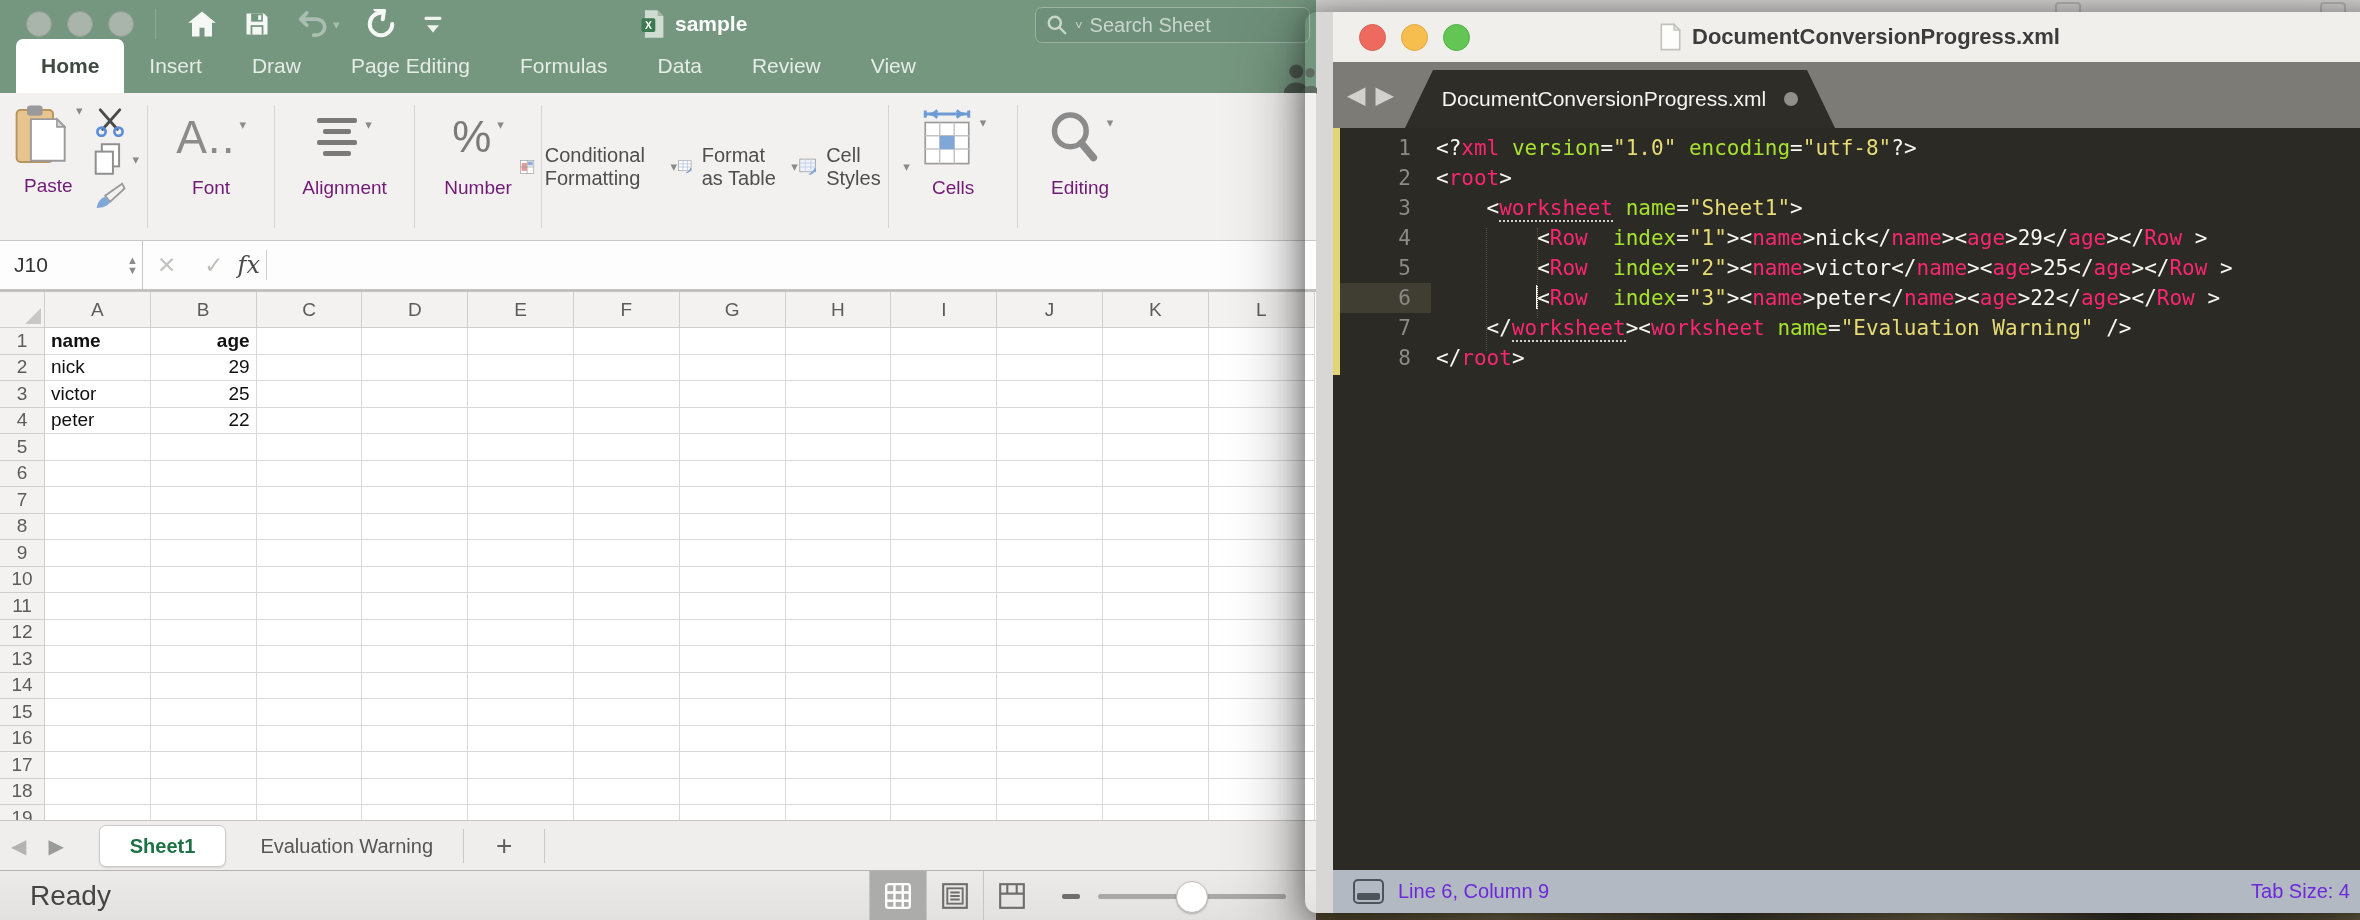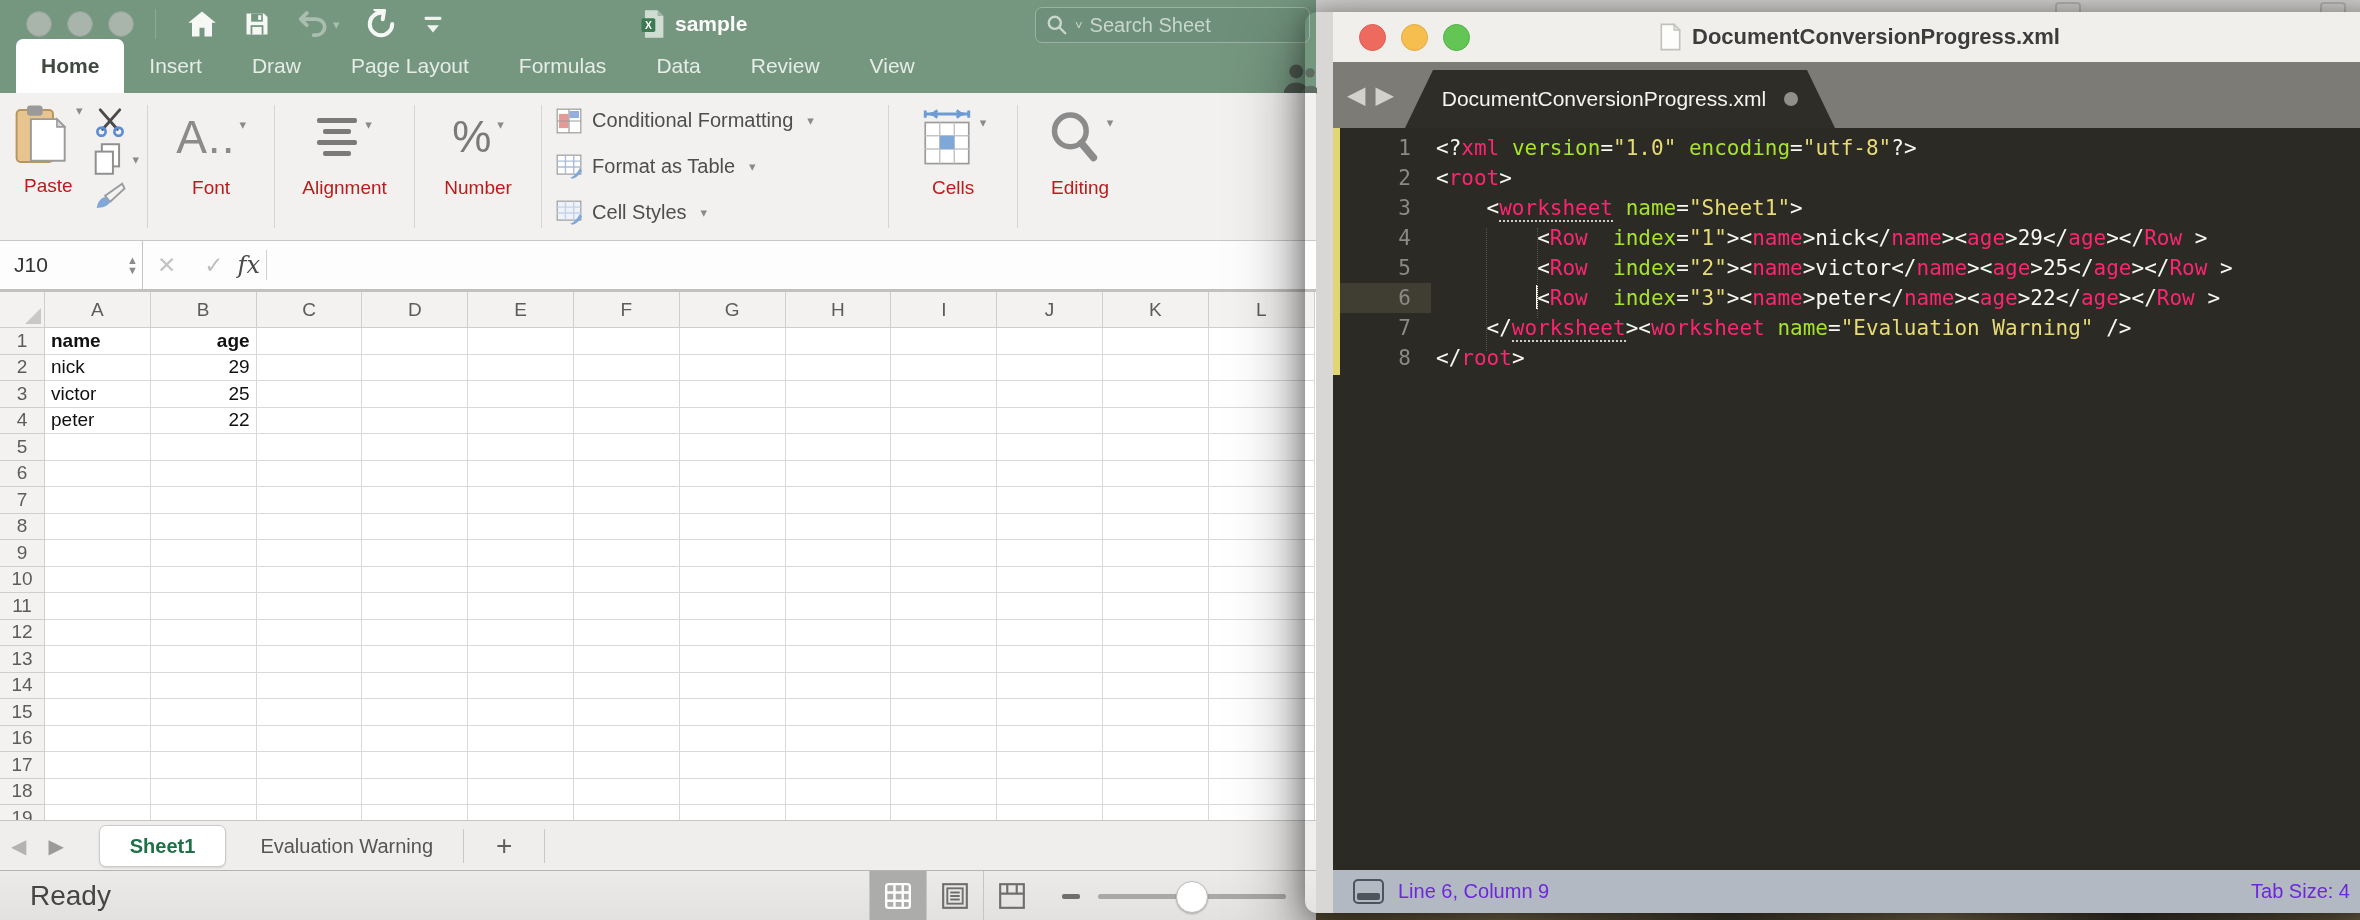--- a/index.html
+++ b/index.html
@@ -20,31 +20,31 @@
   .xl-doc-title .txt{color:#fbfcfb;font-size:21px;font-weight:bold;}
   .xl-search{position:absolute;left:1035px;top:7px;width:253px;height:34px;background:#6e8f79;border:1.5px solid #9cb2a3;
              border-radius:7px;display:flex;align-items:center;padding:0 10px;color:#c9d6cc;font-size:20px;gap:7px;}
   .xl-tabs{left:0;top:48px;width:100%;height:45px;background:#75967f;display:flex;align-items:flex-end;gap:0;}
   .xl-tab{color:#e6ece6;font-size:21px;padding:15px 25px;}
   .xl-tab.active{background:#fff;color:#414a42;border-radius:7px 7px 0 0;margin-left:16px;font-weight:bold;}
   #share-person{left:1281px;top:60px;}
   .xl-ribbon{left:0;top:93px;width:100%;height:147px;background:#f2f1f0;border-bottom:1px solid #c9c8c7;display:flex;}
   .rb-sep{width:1px;background:#d6d5d4;margin:12px 0;}
   .rb-group{display:flex;flex-direction:column;align-items:center;justify-content:flex-start;padding-top:10px;}
-  .rb-label{color:#b91c1c;font-size:19px;margin-top:6px;}
+  .rb-label{color:#701a75;font-size:19px;margin-top:6px;}
   .paste-wrap{display:flex;padding:10px 8px 0 14px;}
   .paste-col{display:flex;flex-direction:column;align-items:center;}
   .clip-col{display:flex;flex-direction:column;gap:6px;margin-left:10px;padding-top:4px;}
   .clip-row{display:flex;align-items:center;gap:6px;}
   .bigI{height:68px;display:flex;align-items:center;}
   .gA{font-size:46px;color:#8c8b8a;letter-spacing:1px;}
   .gPct{font-size:44px;color:#7b7a79;}
   .alines{display:flex;flex-direction:column;gap:6px;align-items:center;}
   .alines i{display:block;height:5px;background:#7b7a79;border-radius:2px;}
-  .cf-col{display:flex;flex-direction:column;justify-content:center;gap:20px;padding:0 14px;}
+  .cf-col{display:flex;justify-content:center;gap:1px;padding:0 14px;}
   .cf-row{display:flex;align-items:center;gap:10px;color:#4e4e4e;font-size:20px;}
   .cf-row .dd{color:#8a8a8a;}
   
   .xl-fbar{left:0;top:241px;width:100%;height:48px;background:#fdfdfd;border-bottom:3px solid #c2c1c0;display:flex;align-items:center;}
   .namebox{width:128px;height:100%;display:flex;align-items:center;padding-left:14px;font-size:21px;color:#333;}
   .stepper{display:flex;flex-direction:column;font-size:11px;color:#8a8a8a;line-height:10px;margin-left:auto;margin-right:4px;}
   .nb-sep{width:1px;height:100%;background:#c6c5c4;}
   .f-ic{margin:0 14px;font-size:23px;color:#c4c3c2;}
   .f-fx{font-family:"DejaVu Serif",serif;font-style:italic;font-size:24px;color:#4a4a4a;}
   .f-div{width:1px;height:30px;background:#d2d1d0;margin-left:6px;}
@@ -183,21 +183,21 @@
         </svg>
       <span style="font-size:13px">˅</span>
       <span>Search Sheet</span>
     </div>
   </div>
 
   <div class="abs xl-tabs">
       <div class="xl-tab active">Home</div>
       <div class="xl-tab">Insert</div>
       <div class="xl-tab">Draw</div>
-      <div class="xl-tab">Page Layout</div>
+      <div class="xl-tab">Page Editing</div>
       <div class="xl-tab">Formulas</div>
       <div class="xl-tab">Data</div>
       <div class="xl-tab">Review</div>
       <div class="xl-tab">View</div>
     </div>
   <div class="abs" id="share-person">
     <svg width="36" height="34" viewBox="0 0 26 24">
         <circle cx="11" cy="8" r="5" fill="#4f5b52"></circle>
         <path d="M2 24 a9 8 0 0 1 18 0 Z" fill="#4f5b52"></path>
         <circle cx="21" cy="9" r="3.4" fill="#5d6b60"></circle>

